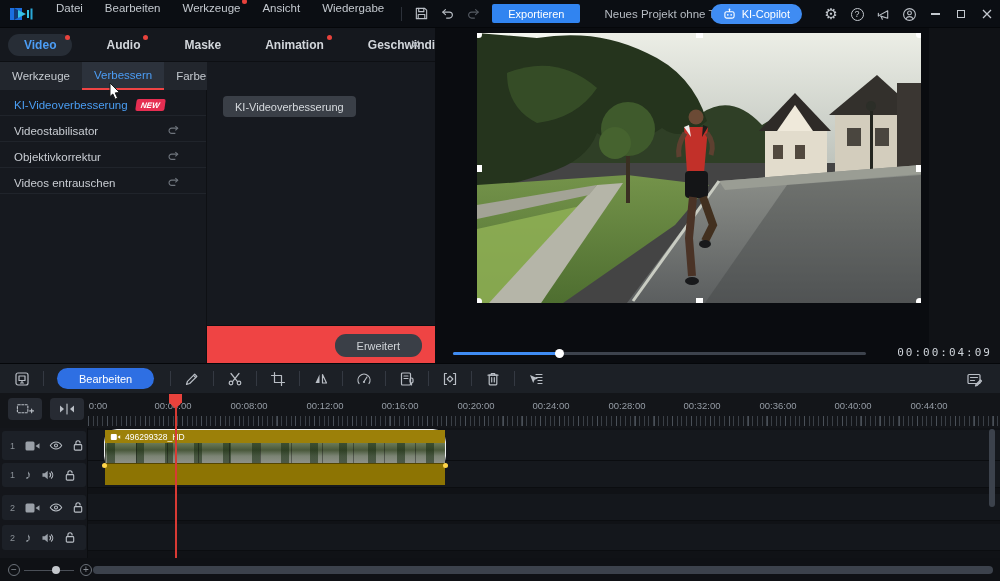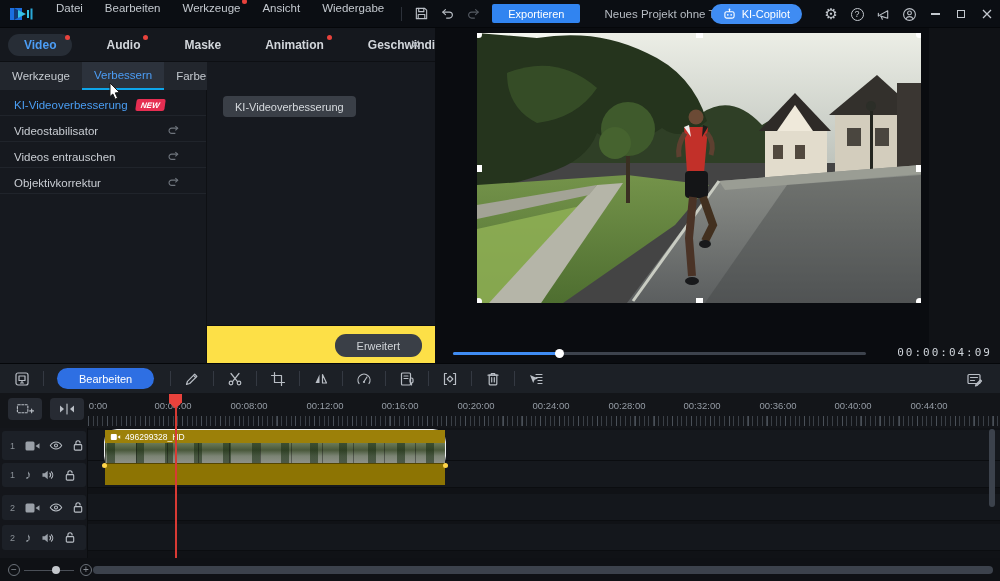--- a/index.html
+++ b/index.html
@@ -32,31 +32,31 @@
 
   
   .left-panel { position:absolute; top:28px; left:0; width:501px; height:335px; background:#16191f;text-decoration:underline; }
   .tabbar { position:absolute; top:0; left:0; width:435px; height:34px; background:#15181e; display:flex; align-items:center; border-bottom:1px solid #0d0f13; }
   .tab { position:relative; margin:0 12px; padding:4px 10px; font-size:12px; font-weight:600; color:#d2d6db; }
   .tab.active { background:#272d36; border-radius:14px; color:#4c9df5; padding:4px 16px; margin-left:8px; }
   .tab .dot { position:absolute; top:1px; right:2px; width:5px; height:5px; border-radius:50%; background:#e8423c; }
   .panel-close { position:absolute; right:14px; top:9px; font-size:13px; color:#aab0b7; }
   .subtabs { position:absolute; top:34px; left:0; width:207px; height:28px; background:#22262d; display:flex; align-items:stretch; }
   .subtab { padding:0 12px; display:flex; align-items:center; font-size:11.5px; color:#c4c9cf; }
-  .subtab.active { background:#2c323c; color:#4c9df5; border-bottom:2px solid #0ea5e9; }
+  .subtab.active { background:#2c323c; color:#4c9df5; border-bottom:2px solid #ef4444; }
   .subtab-chevron { display:flex; align-items:center; color:#8a9097; font-size:13px; padding-left:2px; }
   .fx-list { position:absolute; top:62px; left:0; width:207px; bottom:0; background:#16191f; border-right:1px solid #0e1014; }
   .fx-item { position:relative; height:22px; display:flex; align-items:center; padding:0 14px; font-size:11.5px; color:#c9cdd3; border-bottom:1px solid #20242b; margin-top:4px;}
   .fx-item .label.active { color:#4a9df2; }
   .badge-new { margin-left:8px; background:#e62e52; color:#fff; font-size:8px; font-style:italic; font-weight:700; padding:1.5px 5px; border-radius:2px; transform:skewX(-8deg); }
   .reset-ic { position:absolute; right:26px; }
   .desc-col { position:absolute; top:34px; left:207px; width:228px; bottom:38px; background:#16191f; padding:22px 16px 0 16px; }
   .desc-text { color:#a6acb4; font-size:11px; line-height:14.5px; width:200px; }
   .apply-btn { margin-top:12px; background:#3a3f47; color:#d6dade; border:none; border-radius:4px; height:21px; padding:0 12px; font-size:11px; font-family:inherit; }
-  .panel-footer { position:absolute; left:207px; bottom:0; width:228px; height:38px; background:#fde047; border-top:1px solid #0e1014; }
+  .panel-footer { position:absolute; left:207px; bottom:0; width:228px; height:38px; background:#ef4444; border-top:1px solid #0e1014; }
   .adv-btn { position:absolute; right:13px; top:8px; background:#3a3f47; color:#d0d4d9; border:none; border-radius:11px; height:23px; padding:0 22px; font-size:11px; font-family:inherit; }
 
   
   .preview-panel { position:absolute; top:28px; left:435px; width:494px; height:335px; background:#0a0c10; }
   .video-frame { position:absolute; left:42px; top:5px; width:444px; height:270px; overflow:hidden; background:#444; }
   .handle { position:absolute; width:7px; height:7px; background:#fff; z-index:5; }
   .handle.circle { border-radius:50%; }
   .progress-row { position:absolute; left:0; top:318px; width:565px; height:14px; }
   .seek-track { position:absolute; left:18px; top:6px; width:413px; height:3px; background:#3d434d; border-radius:2px; }
   .seek-fill { position:absolute; left:0; top:0; height:3px; width:107px; background:#3f8cf3; border-radius:2px; }
@@ -227,28 +227,28 @@
         <span class="badge-new">NEW</span>
       </div>
       <div class="fx-item">
         <span class="label">Videostabilisator</span>
         <svg class="reset-ic" width="13" height="13" viewBox="0 0 14 14">
             <path d="M11.5 4.5H5a2.8 2.8 0 1 0 0 5.6h4" fill="none" stroke="#6f757d" stroke-width="1.2"></path>
             <path d="M9 2.2 11.5 4.5 9 6.8" fill="none" stroke="#6f757d" stroke-width="1.2"></path>
           </svg>
       </div>
       <div class="fx-item">
-        <span class="label">Videos entrauschen</span>
+        <span class="label">Objektivkorrektur</span>
         <svg class="reset-ic" width="13" height="13" viewBox="0 0 14 14">
             <path d="M11.5 4.5H5a2.8 2.8 0 1 0 0 5.6h4" fill="none" stroke="#6f757d" stroke-width="1.2"></path>
             <path d="M9 2.2 11.5 4.5 9 6.8" fill="none" stroke="#6f757d" stroke-width="1.2"></path>
           </svg>
       </div>
       <div class="fx-item">
-        <span class="label">Objektivkorrektur</span>
+        <span class="label">Videos entrauschen</span>
         <svg class="reset-ic" width="13" height="13" viewBox="0 0 14 14">
             <path d="M11.5 4.5H5a2.8 2.8 0 1 0 0 5.6h4" fill="none" stroke="#6f757d" stroke-width="1.2"></path>
             <path d="M9 2.2 11.5 4.5 9 6.8" fill="none" stroke="#6f757d" stroke-width="1.2"></path>
           </svg>
       </div>
     </div>
 
     <div class="desc-col">
       <button class="apply-btn">KI-Videoverbesserung</button>
     </div>

